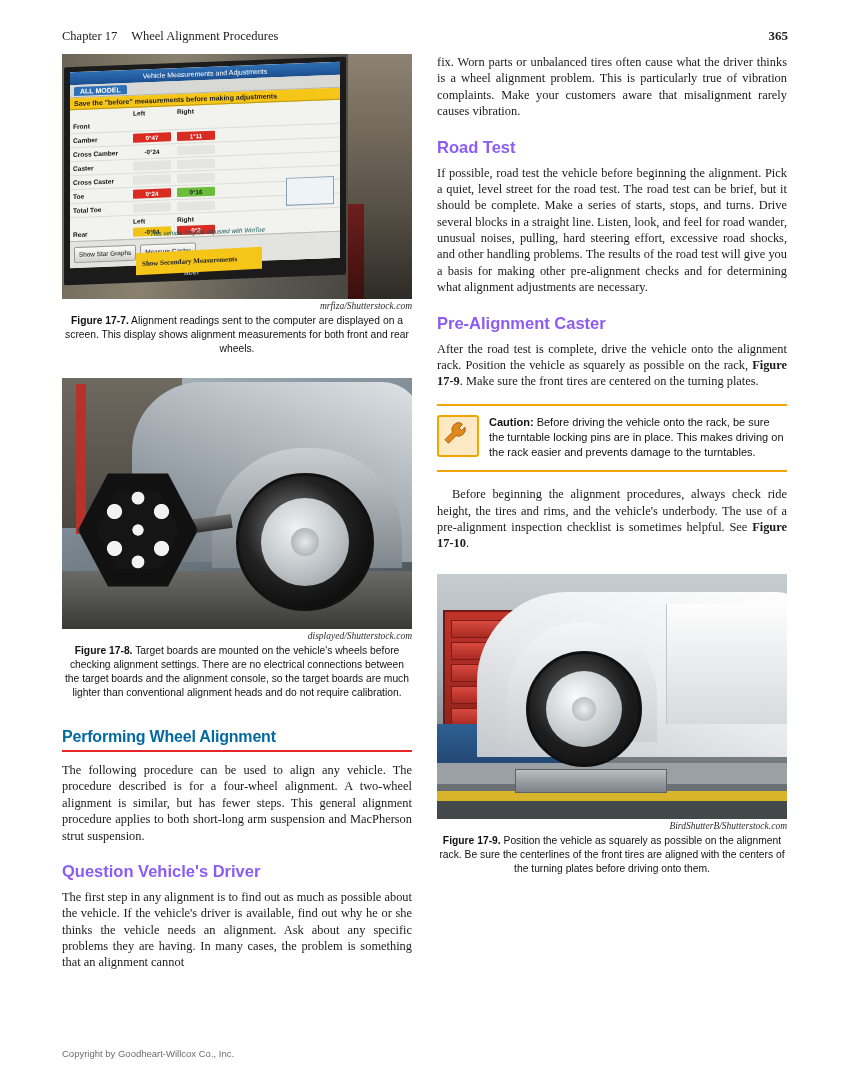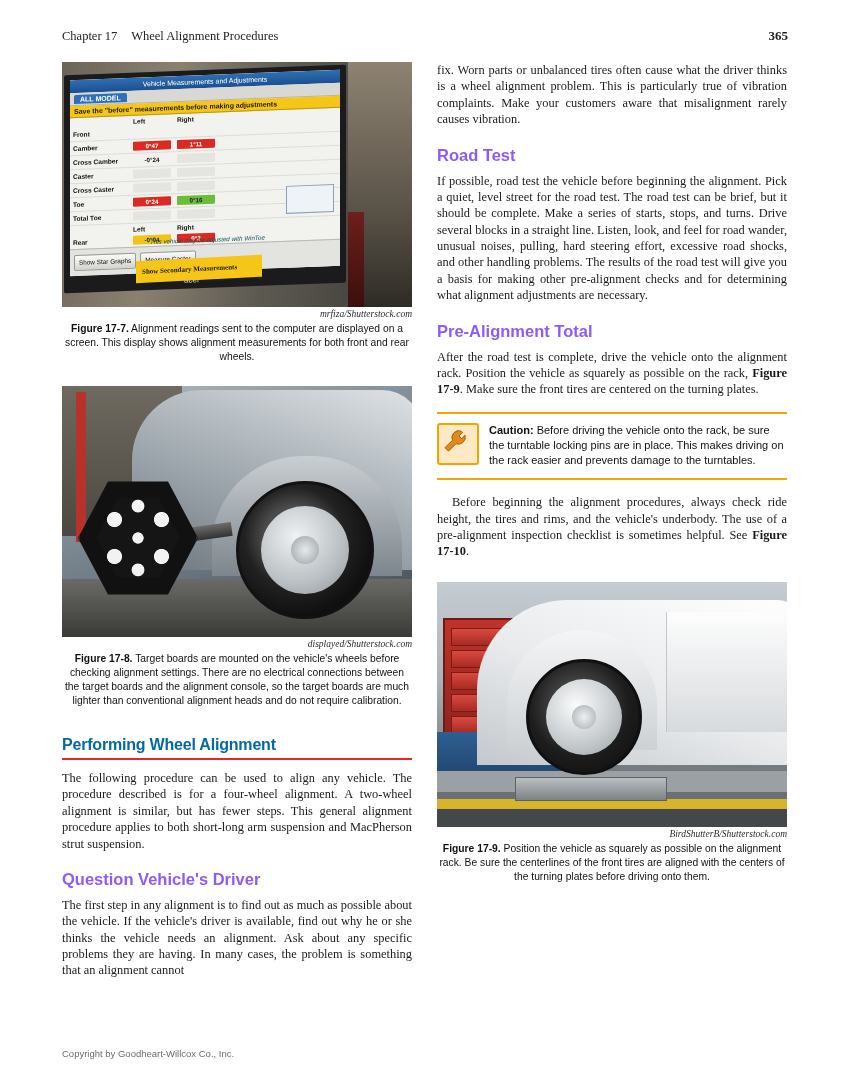--- a/index.html
+++ b/index.html
@@ -40,21 +40,21 @@
     flex: 1;
   }
   .runhead .folio {
     font-weight: bold;
     font-size: 13px;
   }
   
   .col {
     position: absolute;
     width: 350px;
-    top: 62px;
+    top: 54px;
   }
   .col-left { left: 62px; }
   .col-right { left: 437px; }
 
   p.body {
     font-size: 12.4px;
     line-height: 1.32;
     text-align: justify;
     margin: 0 0 0 0;
     text-indent: 0;
@@ -564,21 +564,21 @@
     <p class="body">The first step in any alignment is to find out as much as possible about the vehicle. If the vehicle's driver is available, find out why he or she thinks the vehicle needs an alignment. Ask about any specific problems they are having. In many cases, the problem is something that an alignment cannot</p>
   </div>
 
   <div class="col col-right">
 
     <p class="body">fix. Worn parts or unbalanced tires often cause what the driver thinks is a wheel alignment problem. This is particularly true of vibration complaints. Make your customers aware that misalignment rarely causes vibration.</p>
 
     <h2 class="section">Road Test</h2>
     <p class="body">If possible, road test the vehicle before beginning the alignment. Pick a quiet, level street for the road test. The road test can be brief, but it should be complete. Make a series of starts, stops, and turns. Drive several blocks in a straight line. Listen, look, and feel for road wander, unusual noises, pulling, hard steering effort, excessive road shocks, and other handling problems. The results of the road test will give you a basis for making other pre-alignment checks and for determining what alignment adjustments are necessary.</p>
 
-    <h2 class="section">Pre-Alignment Total</h2>
+    <h2 class="section">Pre-Alignment Caster</h2>
     <p class="body"><span>After the road test is complete, drive the vehicle onto the alignment rack. Position the vehicle as squarely as possible on the rack, </span><b>Figure 17-9</b><span>. Make sure the front tires are centered on the turning plates.</span></p>
 
     <div class="caution">
       <div class="caution-icon">
         <svg width="34" height="34" viewBox="0 0 34 34" aria-hidden="true">
           <path d="M22 6a7 7 0 0 0-8.6 9.3L6 22.7l3.5 3.5 7.4-7.4A7 7 0 0 0 26 10.2l-3.4 3.4-2.6-2.6L23.4 7.6A7 7 0 0 0 22 6z" fill="#e08a1e" stroke="#a9620d" stroke-width="1"></path>
         </svg>
       </div>
       <div class="caution-text">
         <b>Caution:</b><span> Before driving the vehicle onto the rack, be sure the turntable locking pins are in place. This makes driving on the rack easier and prevents damage to the turntables.</span>

